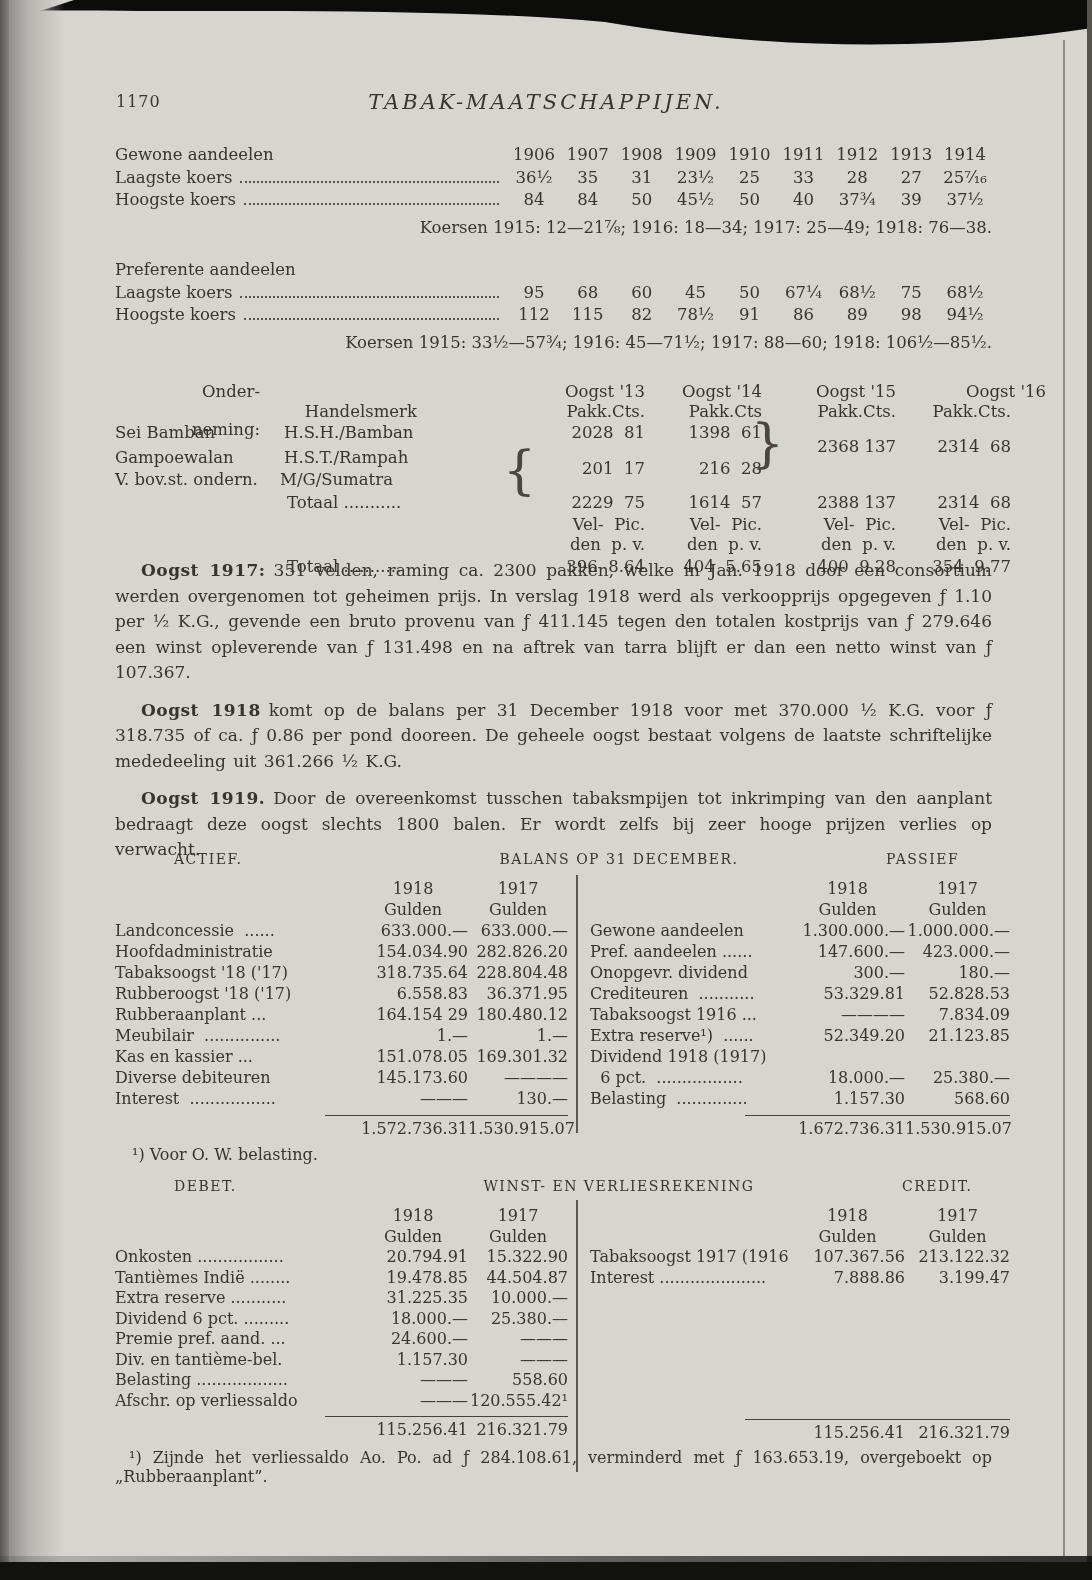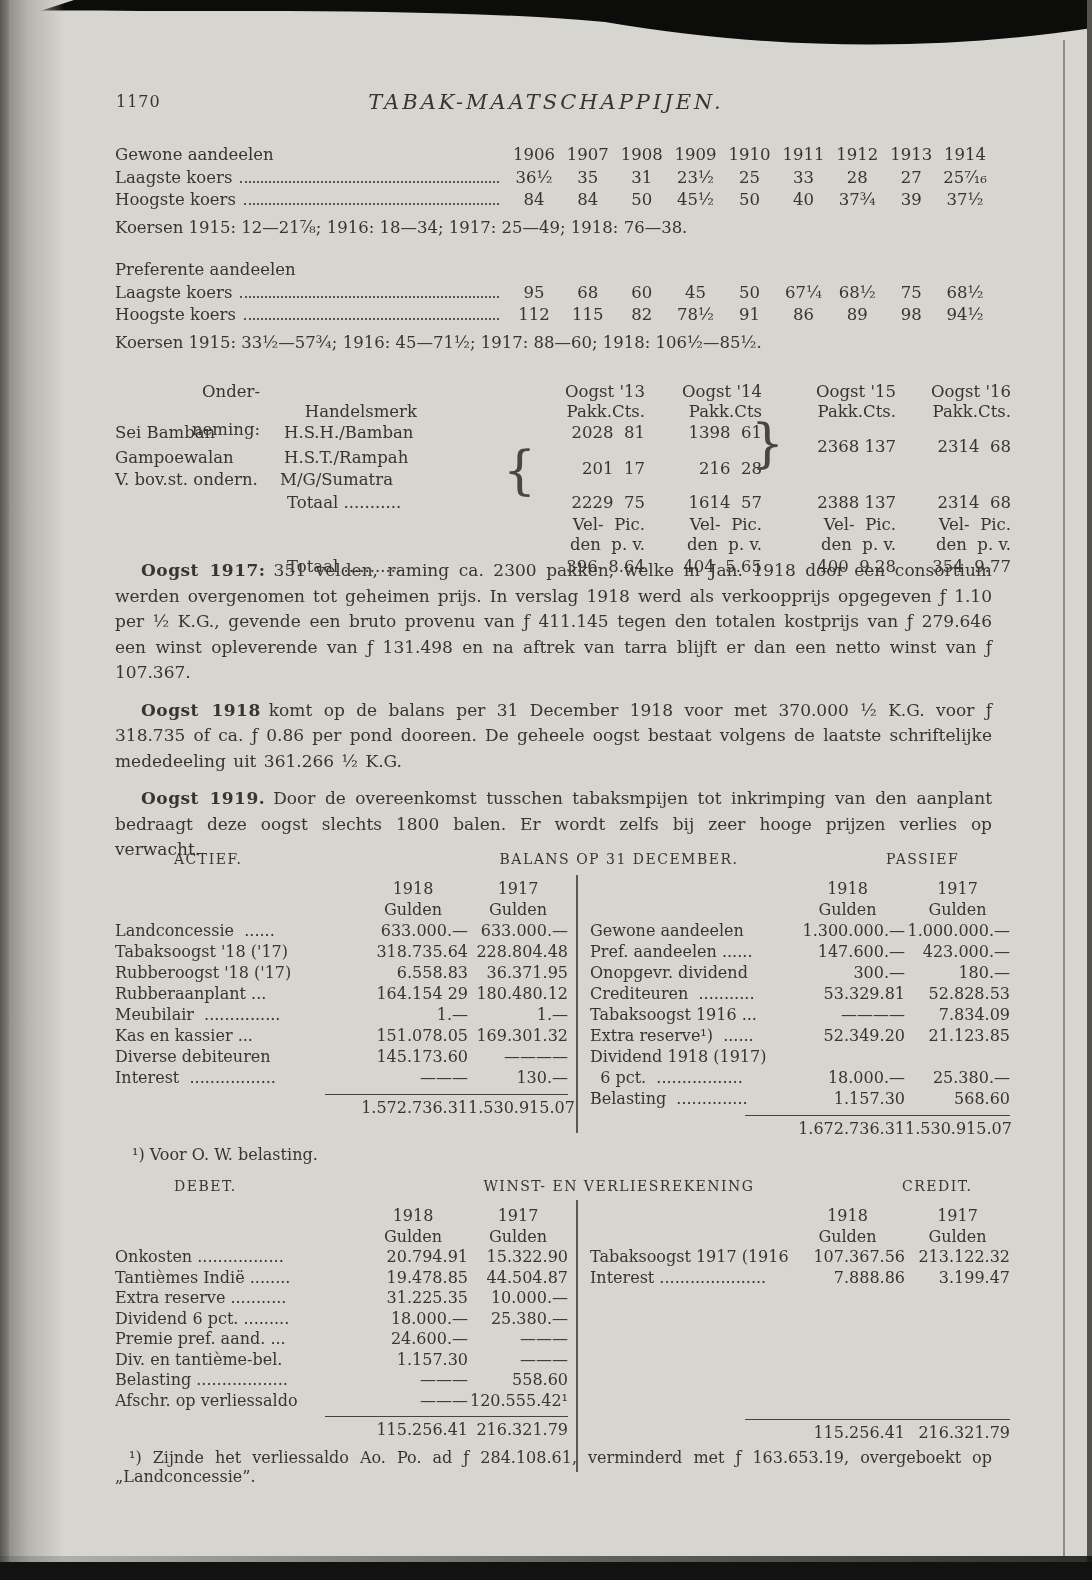--- a/index.html
+++ b/index.html
@@ -23,21 +23,21 @@
   .ptitle{position:absolute;left:0;top:90px;width:1092px;text-align:center;
      font-style:italic;font-size:21px;letter-spacing:3px;}
 
   
   .kblock{position:absolute;left:115px;width:877px;font-size:16.5px;}
   .krow{display:flex;align-items:baseline;height:22.5px;}
   .klabel{width:392px;display:flex;align-items:baseline;white-space:nowrap;}
   .leader{flex:1;border-bottom:2px dotted #5a564f;margin:0 8px 4px 8px;height:1px;}
   .kvals{width:485px;display:flex;}
   .kvals span{flex:1;text-align:center;white-space:nowrap;}
-  .koersen{text-align:left;margin-top:5px;}
+  .koersen{text-align:right;margin-top:5px;}
 
   
   .oogst{position:absolute;left:0;top:352px;width:1092px;height:235px;font-size:16.5px;}
   .og{position:absolute;white-space:pre;}
   .ogc{width:120px;text-align:right;}
   .og-title{left:0;top:4px;width:1092px;text-align:center;letter-spacing:1px;}
   .brace{position:absolute;font-size:52px;line-height:50px;color:#4a463f;font-weight:400;}
 
   
   .finsec{position:absolute;left:0;width:1092px;}
@@ -174,21 +174,21 @@
     </div>
     <div class="koersen">Koersen 1915: 33½—57¾; 1916: 45—71½; 1917: 88—60; 1918: 106½—85½.</div>
   </div>
 
   <div class="oogst">
 
     <span class="og ogc" style="left:140px;top:30px">Onder-</span>
     <span class="og ogc" style="left:525px;top:30px">Oogst '13</span>
     <span class="og ogc" style="left:642px;top:30px">Oogst '14</span>
     <span class="og ogc" style="left:776px;top:30px">Oogst '15</span>
-    <span class="og ogc" style="left:891px;top:30px">Oogst '16</span>
+    <span class="og ogc" style="left:926px;top:30px">Oogst '16</span>
 
     <span class="og ogc" style="left:140px;top:68px">neming:</span>
     <span class="og ogc" style="left:287px;top:50px;width:130px">Handelsmerk</span>
     <span class="og ogc" style="left:525px;top:50px">Pakk.Cts.</span>
     <span class="og ogc" style="left:642px;top:50px">Pakk.Cts</span>
     <span class="og ogc" style="left:776px;top:50px">Pakk.Cts.</span>
     <span class="og ogc" style="left:891px;top:50px">Pakk.Cts.</span>
 
     <span class="og" style="left:115px;top:71px">Sei Bamban</span>
     <span class="og" style="left:284px;top:71px">H.S.H./Bamban</span>
@@ -252,20 +252,25 @@
           <span class="flabel"></span>
           <span class="fv">Gulden</span>
           <span class="fv2">Gulden</span>
         </div>
       <div class="frow">
           <span class="flabel">Landconcessie  ......</span>
           <span class="fv">633.000.—</span>
           <span class="fv2">633.000.—</span>
         </div>
       <div class="frow">
+          <span class="flabel">Hoofdadministratie</span>
+          <span class="fv">154.034.90</span>
+          <span class="fv2">282.826.20</span>
+        </div>
+      <div class="frow">
           <span class="flabel">Tabaksoogst '18 ('17)</span>
           <span class="fv">318.735.64</span>
           <span class="fv2">228.804.48</span>
         </div>
       <div class="frow">
           <span class="flabel">Rubberoogst '18 ('17)</span>
           <span class="fv">6.558.83</span>
           <span class="fv2">36.371.95</span>
         </div>
       <div class="frow">
@@ -459,16 +464,16 @@
         </div>
       <div class="spacer"></div>
       <div class="frule"></div>
       <div class="frow">
           <span class="flabel"></span>
           <span class="fv">115.256.41</span>
           <span class="fv2">216.321.79</span>
         </div>
     </div>
 
-    <div class="fnote" style="left:115px;top:276px;width:877px;text-align:justify;text-indent:14px">¹) Zijnde het verliessaldo Ao. Po. ad ƒ 284.108.61, verminderd met ƒ 163.653.19, overgeboekt op „Landconcessie”.</div>
+    <div class="fnote" style="left:115px;top:276px;width:877px;text-align:justify;text-indent:14px">¹) Zijnde het verliessaldo Ao. Po. ad ƒ 284.108.61, verminderd met ƒ 163.653.19, overgeboekt op „Rubberaanplant”.</div>
   </div>
 
 </div>
 
 </body></html>

